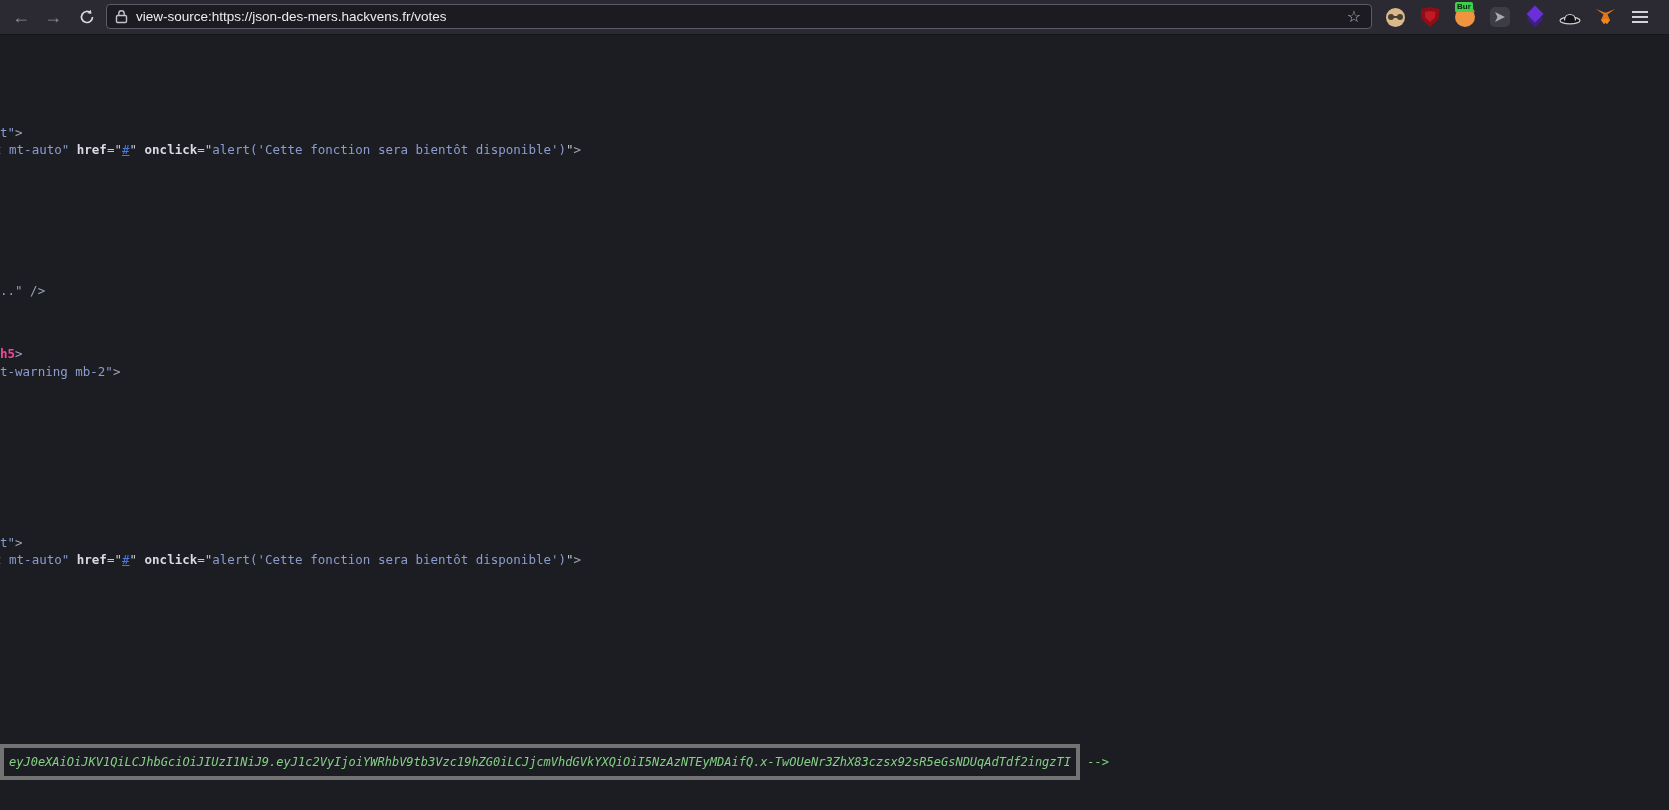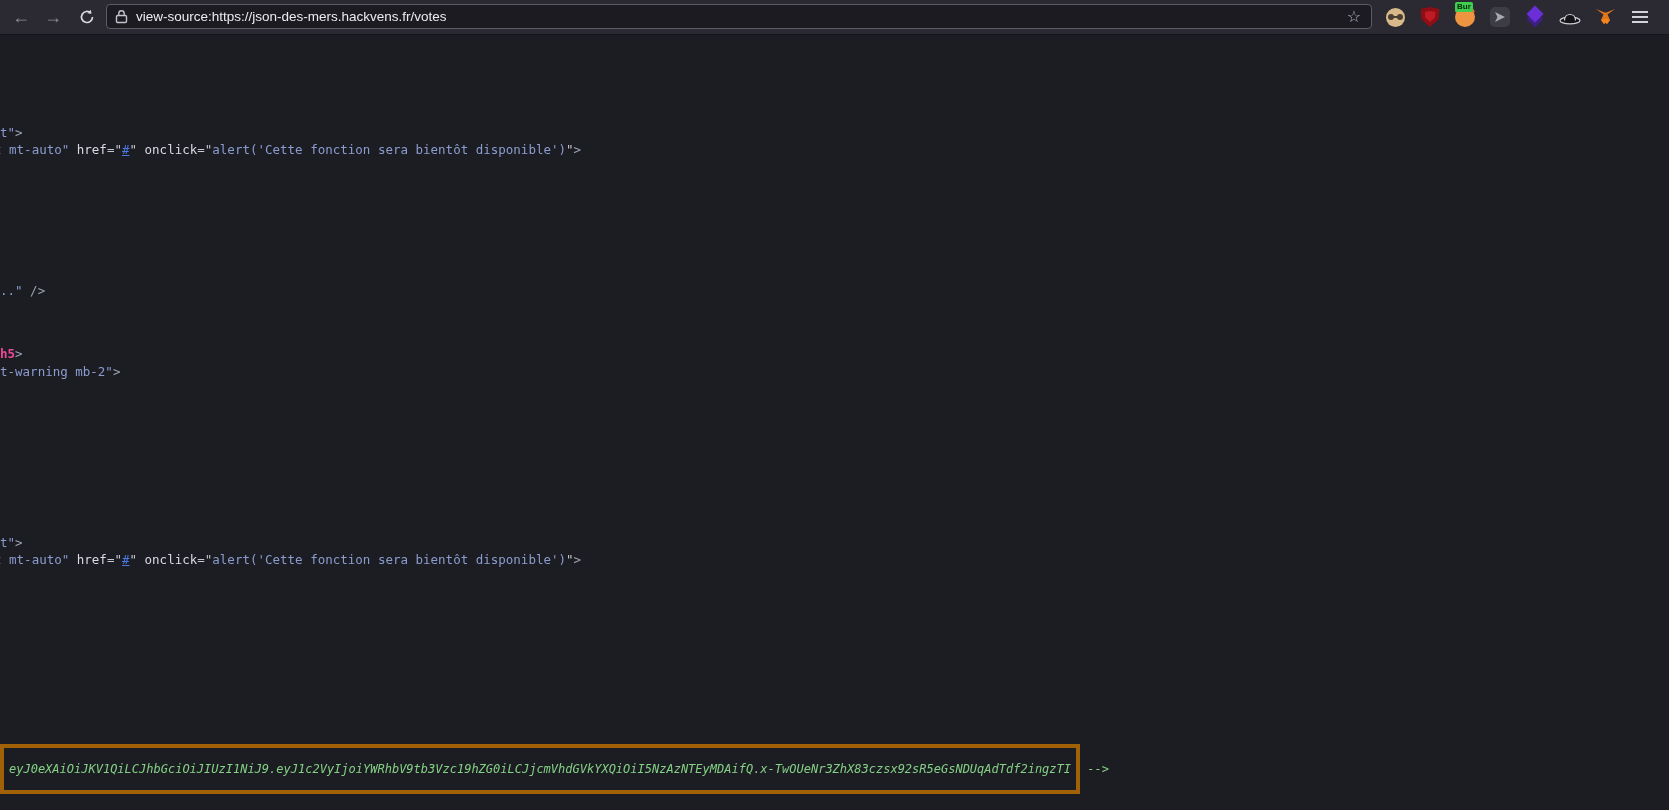--- a/index.html
+++ b/index.html
@@ -45,28 +45,28 @@
   .purple .d2{top:7px;background:#3d1f85;}
   .purple .d1{top:2px;background:#6a2fd6;}
   
   .burger{display:flex;flex-direction:column;gap:3px;}
   .burger div{width:16px;height:2px;background:#d2d2d9;}
   
   .code{position:absolute;font-family:"DejaVu Sans Mono","Liberation Mono",monospace;
         font-size:12.5px;line-height:16px;white-space:pre;}
   .tok-val{color:#8b9ccf;}
   .tok-punct{color:#9ba3b3;}
-  .tok-attr{color:#d8dbe2;font-weight:normal;}
+  .tok-attr{color:#d8dbe2;font-weight:bold;}
   .tok-eq{color:#c6cad3;}
   .tok-link{color:#4a78e0;text-decoration:underline;}
   .tok-tag{color:#ec4899;font-weight:bold;}
   .tok-comment{color:#84d084;font-style:italic;}
   #comment-line{position:absolute;left:0;top:744px;display:flex;align-items:center;
         font-family:"DejaVu Sans Mono","Liberation Mono",monospace;font-size:12px;white-space:pre;}
-  #token-box{border:4px solid #a16207;padding:14px 5px;display:inline-block;}
+  #token-box{border:4px solid #737373;padding:7px 5px;display:inline-block;}
 </style>
 </head>
 <body>
 
 <div id="screen">
 
   <div id="toolbar">
     <div class="navbtn" style="margin-left:6px">
       <span>←</span>
     </div>

